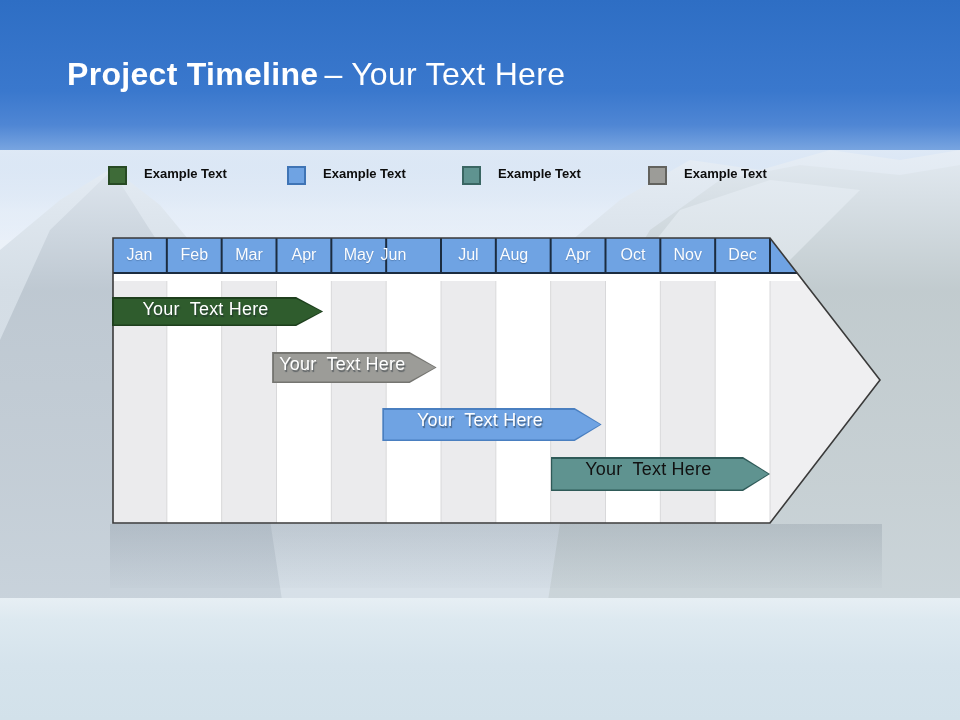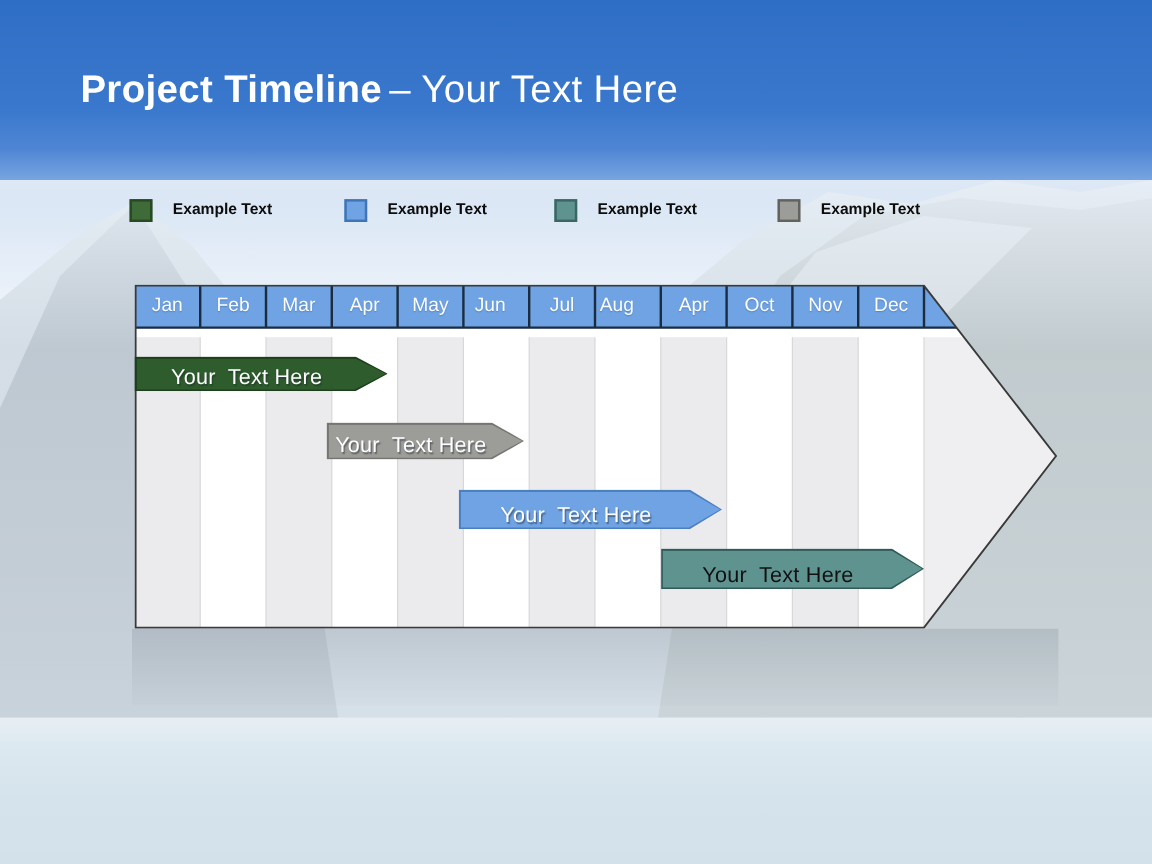--- a/index.html
+++ b/index.html
@@ -80,21 +80,21 @@
     font-size:16px;color:#fbfdff;text-shadow:0 1px 1px rgba(40,70,110,.35);
   }
   .bars{position:absolute;inset:0;}
   .bar{
     position:absolute;
     clip-path:polygon(0 0,calc(100% - 27px) 0,100% 50%,calc(100% - 27px) 100%,0 100%);
   }
   .bar-fill{
     position:absolute;inset:1.5px;
     clip-path:polygon(0 0,calc(100% - 26px) 0,100% 50%,calc(100% - 26px) 100%,0 100%);
-    display:flex;align-items:flex-end;justify-content:center;
+    display:flex;align-items:flex-start;justify-content:center;
     padding-right:24px;box-sizing:border-box;
   }
   .bar-label{font-size:18px;white-space:pre;letter-spacing:.2px;}
   .bar-label.shadowed{text-shadow:1px 1.5px 1px rgba(30,40,50,.5);}
 </style>
 </head>
 <body>
 
 <div class="slide">
 
@@ -174,21 +174,21 @@
           <line x1="0" y1="36" x2="698" y2="36" stroke="#1b2c40" stroke-width="2"></line>
         </g>
         <polygon points="1,1 658,1 768,143 658,286 1,286" fill="none" stroke="#3a3a3a" stroke-width="1.6"></polygon>
       </svg>
     <div class="month-row" id="tl-months">
         <div class="month-cell" style="left: 0px; width: 54.8333px; color: rgb(251, 253, 255);">Jan</div>
         <div class="month-cell" style="left: 54.8333px; width: 54.8333px; color: rgb(251, 253, 255);">Feb</div>
         <div class="month-cell" style="left: 109.667px; width: 54.8333px; color: rgb(251, 253, 255);">Mar</div>
         <div class="month-cell" style="left: 164.5px; width: 54.8333px; color: rgb(251, 253, 255);">Apr</div>
         <div class="month-cell" style="left: 219.333px; width: 54.8333px; color: rgb(251, 253, 255);">May</div>
-        <div class="month-cell" style="left: 272px; width: 49px; color: rgb(251, 253, 255);">Jun</div>
+        <div class="month-cell" style="left: 257px; width: 49px; color: rgb(251, 253, 255);">Jun</div>
         <div class="month-cell" style="left: 329px; width: 54.8333px; color: rgb(251, 253, 255);">Jul</div>
         <div class="month-cell" style="left: 384px; width: 36px; color: rgb(251, 253, 255);">Aug</div>
         <div class="month-cell" style="left: 438.667px; width: 54.8333px; color: rgb(251, 253, 255);">Apr</div>
         <div class="month-cell" style="left: 493.5px; width: 54.8333px; color: rgb(251, 253, 255); text-align: center;">Oct</div>
         <div class="month-cell" style="left: 548.333px; width: 54.8333px; color: rgb(251, 253, 255);">Nov</div>
         <div class="month-cell" style="left: 603.167px; width: 54.8333px; color: rgb(251, 253, 255);">Dec</div>
       </div>
     <div class="bars" id="tl-bars">
         <div class="bar" style="left: 0px; top: 60px; width: 211.108px; height: 29px; background: rgb(30, 63, 29);">
           <div class="bar-fill" style="background: rgb(47, 92, 45);">

